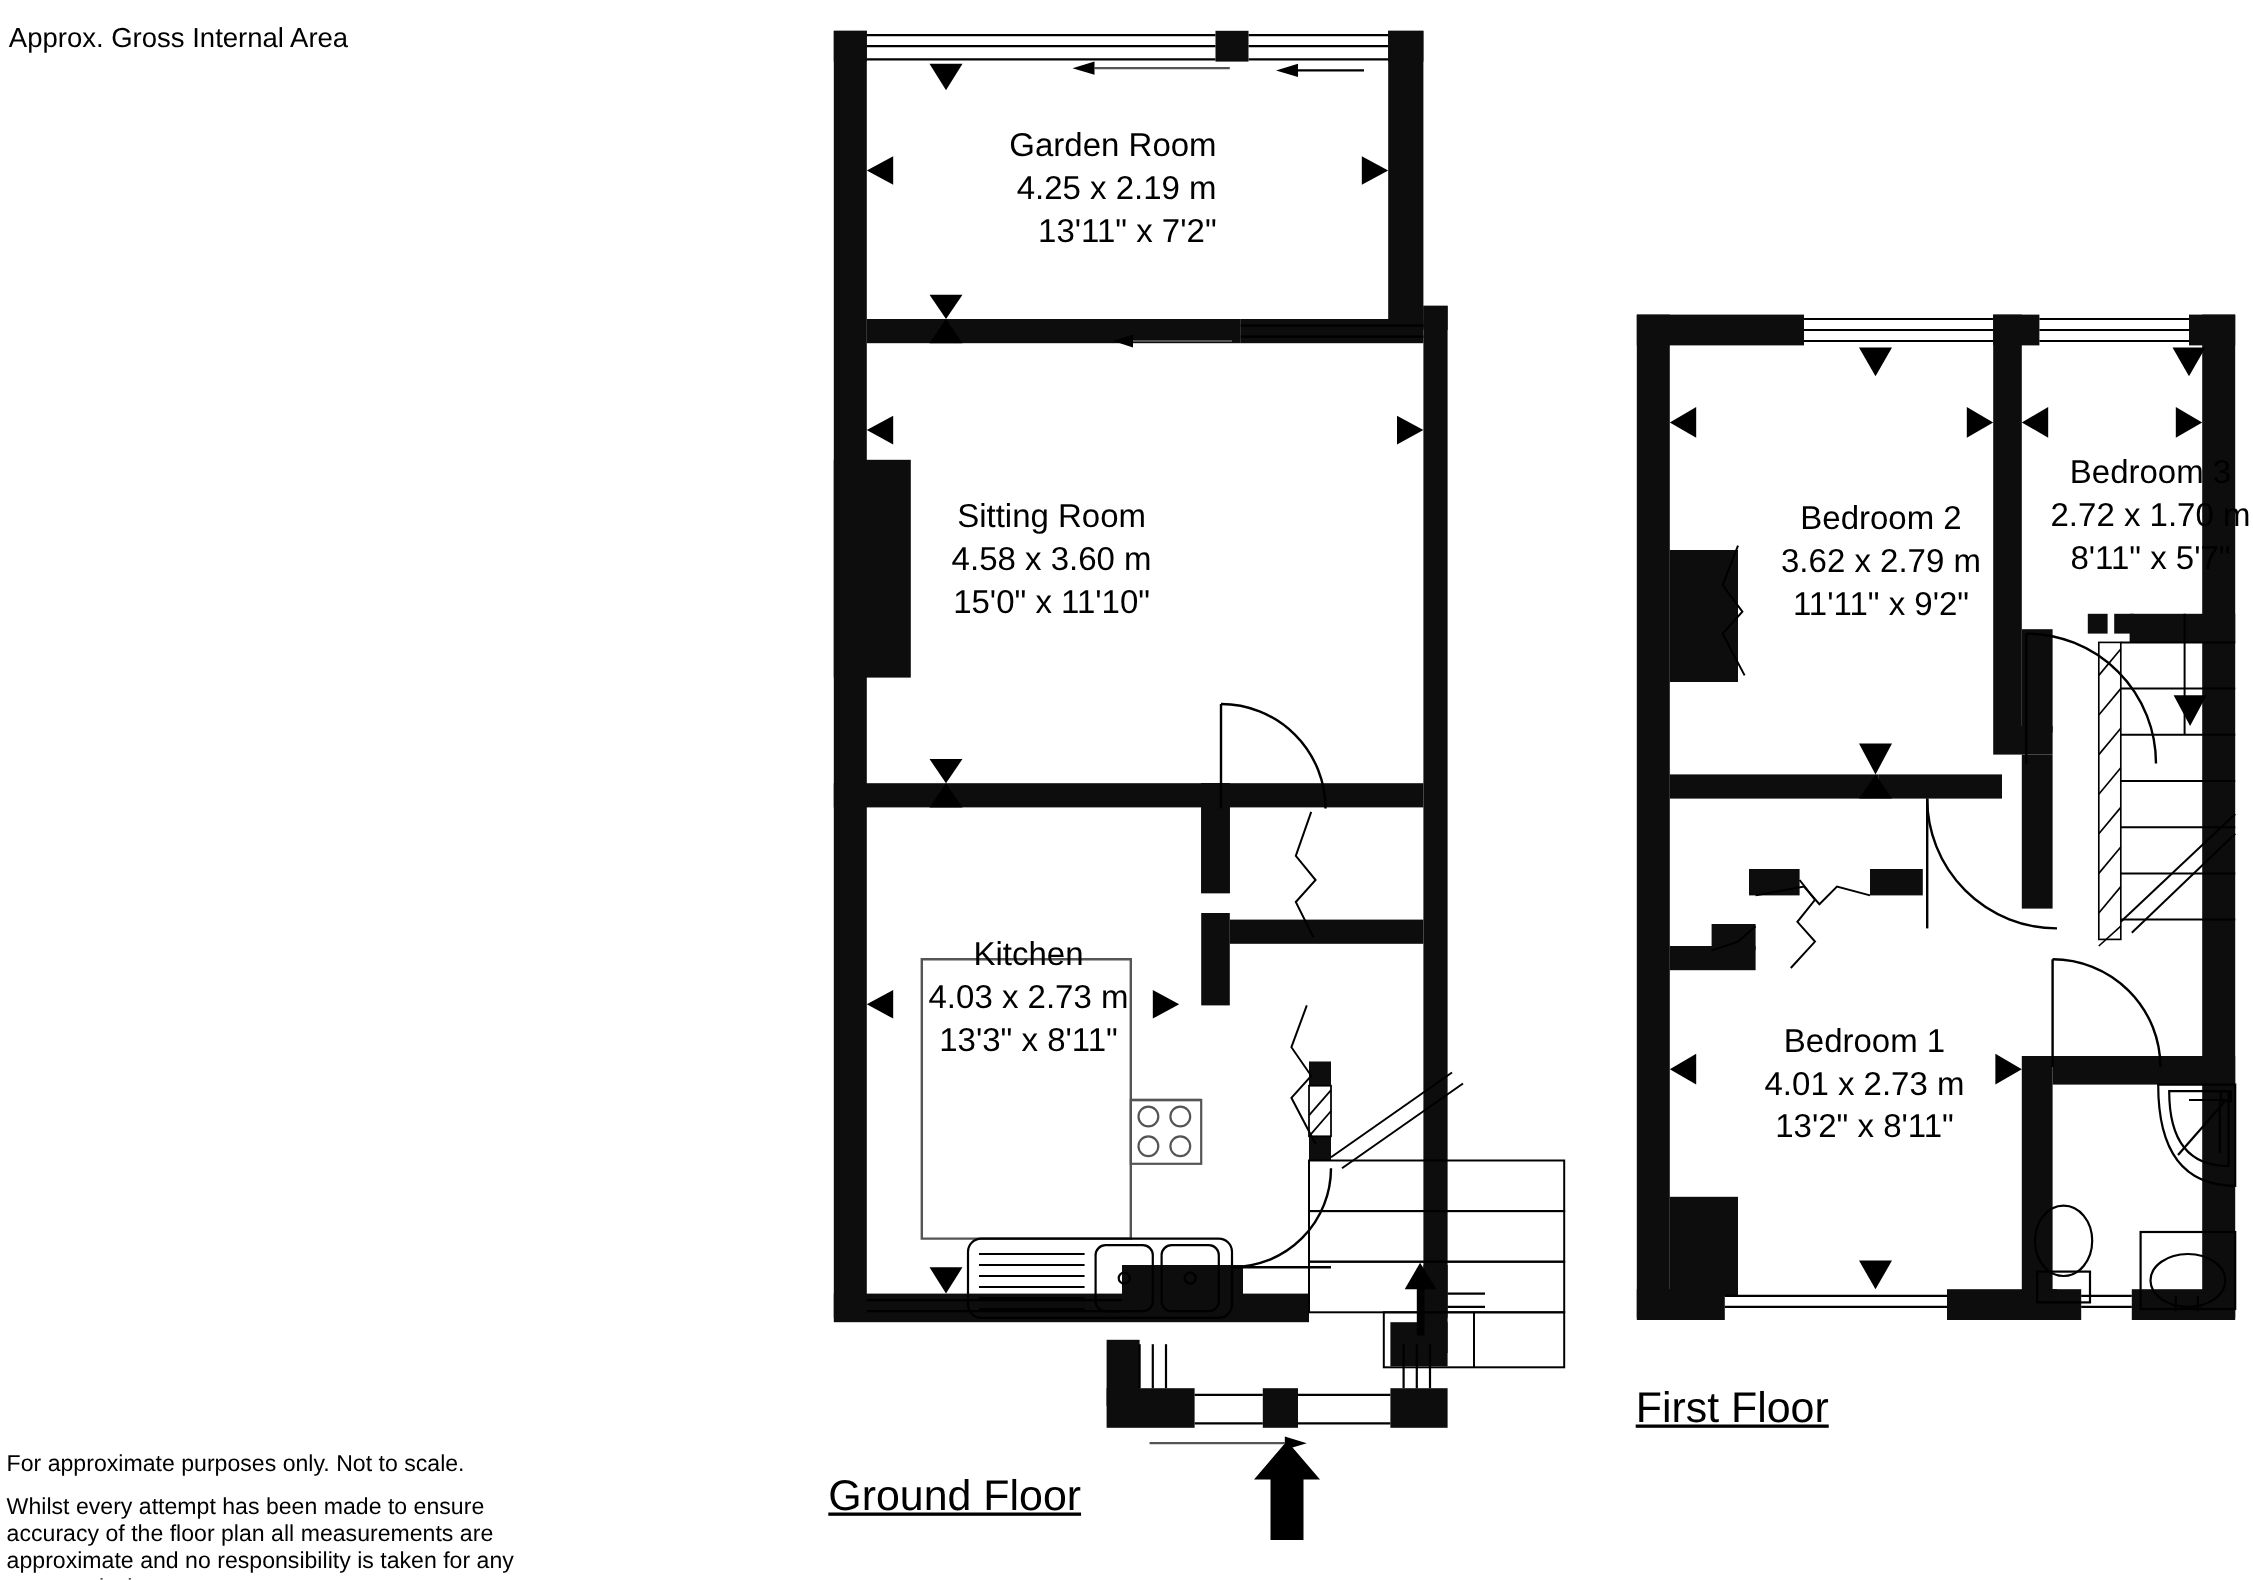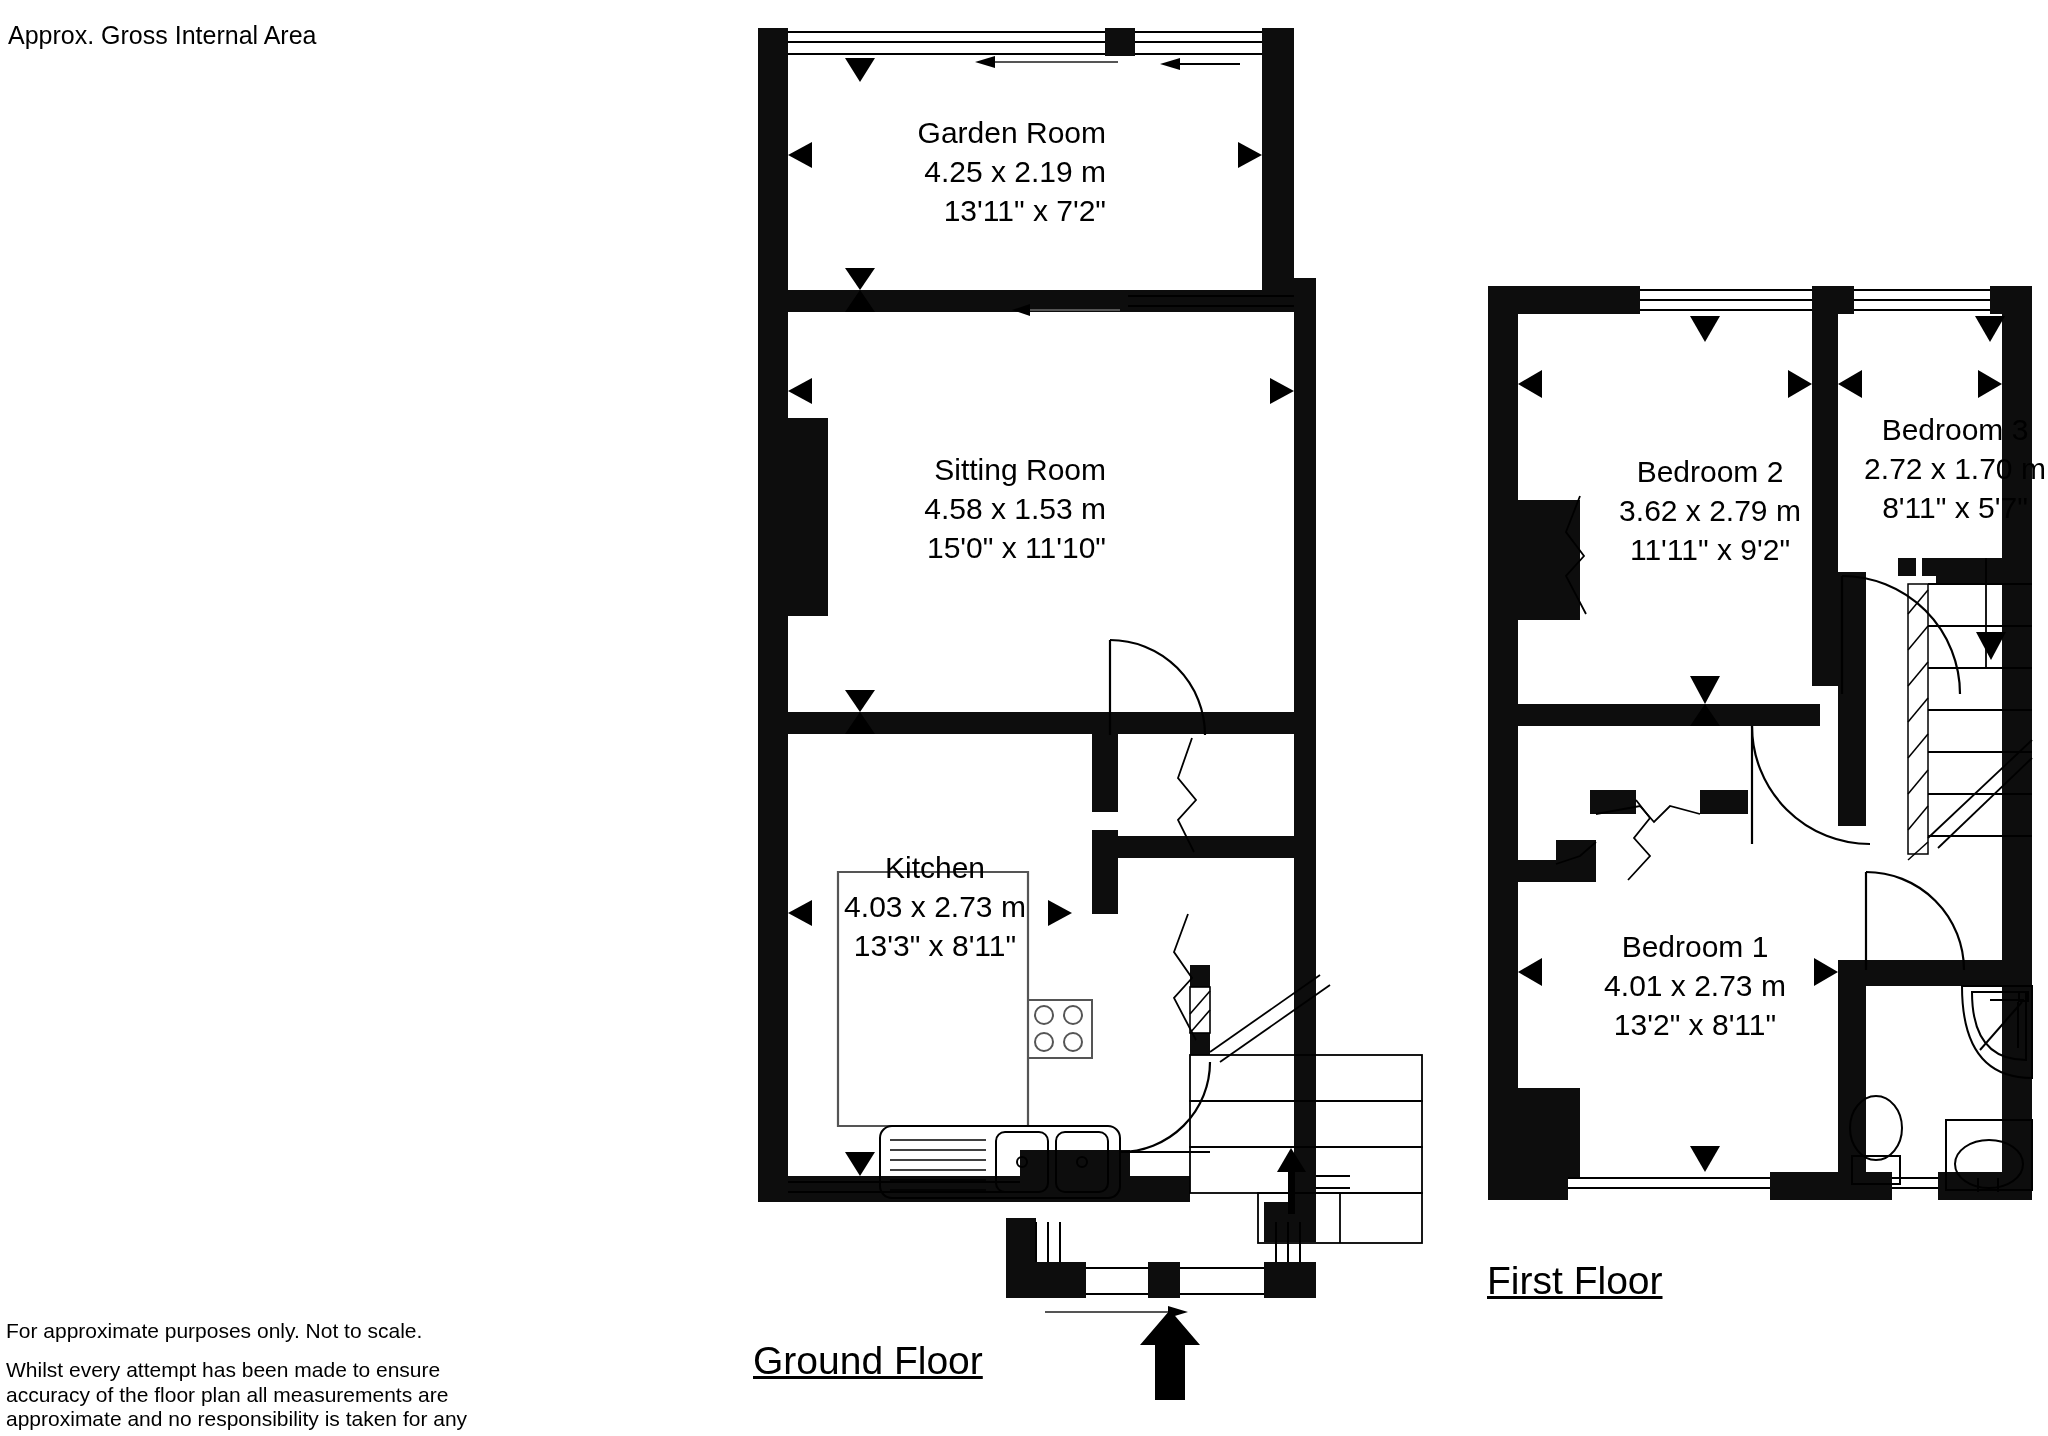--- a/index.html
+++ b/index.html
@@ -85,21 +85,21 @@
     font-size: 30px;
     display: block;
   }
   .room-label .rm-dim {
     font-size: 30px;
     display: block;
   }
 
   
   #lbl-garden-room { left: 806px; top: 113px;  width: 300px; text-align: right; }
-  #lbl-sitting-room{ left: 806px; top: 450px;  width: 300px; text-align: right; }
+  #lbl-sitting-room{ left: 806px; top: 450px;  width: 300px; }
   #lbl-kitchen     { left: 790px; top: 848px;  width: 290px; }
   #lbl-bedroom2    { left: 1570px; top: 452px; width: 280px; }
   #lbl-bedroom3    { left: 1815px; top: 410px; width: 280px; }
   #lbl-bedroom1    { left: 1555px; top: 927px; width: 280px; }
 </style>
 </head>
 <body>
 
 <div id="header-block">
   <div id="subtitle-block">
@@ -456,21 +456,21 @@
 </svg>
 
 <div class="room-label" id="lbl-garden-room">
   <span class="rm-name">Garden Room</span>
   <span class="rm-dim">4.25 x 2.19 m</span>
   <span class="rm-dim">13'11" x 7'2"</span>
 </div>
 
 <div class="room-label" id="lbl-sitting-room">
   <span class="rm-name">Sitting Room</span>
-  <span class="rm-dim">4.58 x 1.53 m</span>
+  <span class="rm-dim">4.58 x 3.60 m</span>
   <span class="rm-dim">15'0" x 11'10"</span>
 </div>
 
 <div class="room-label" id="lbl-kitchen">
   <span class="rm-name">Kitchen</span>
   <span class="rm-dim">4.03 x 2.73 m</span>
   <span class="rm-dim">13'3" x 8'11"</span>
 </div>
 
 <div class="room-label" id="lbl-bedroom2">

